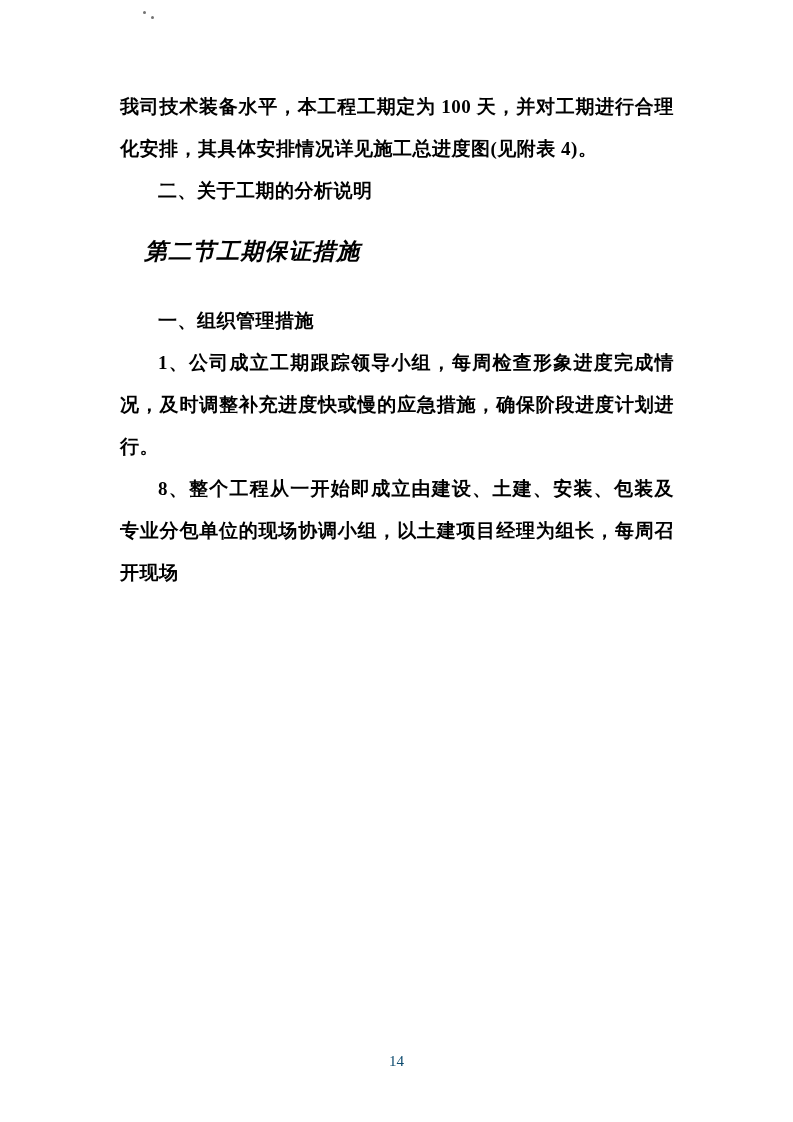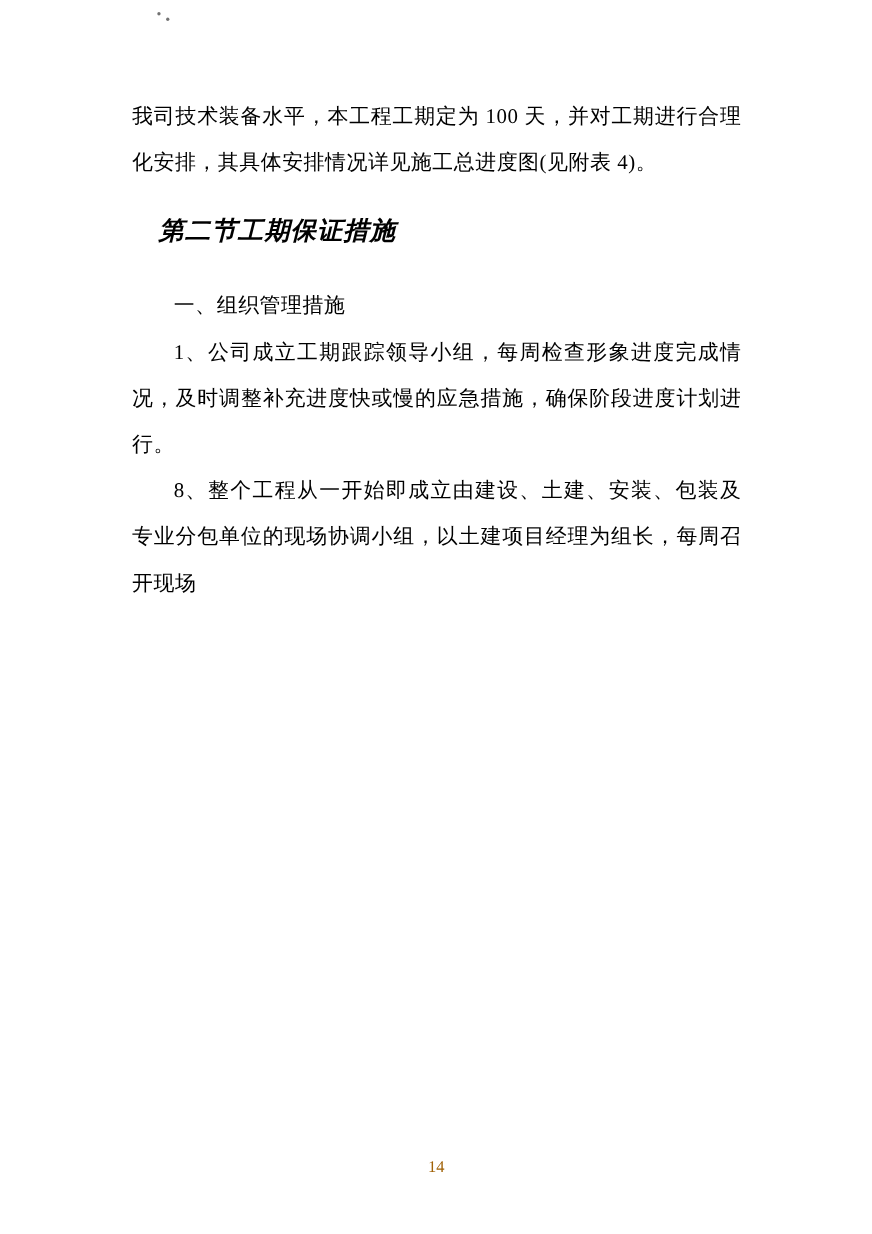--- a/index.html
+++ b/index.html
@@ -44,57 +44,59 @@
       top: 86px;
       width: 554px;
     }
     p.body-par {
       margin: 0;
       font-size: 19px;
       line-height: 42px;
       text-align: justify;
       text-justify: inter-ideograph;
       letter-spacing: 0.5px;
+      font-weight: bold;
     }
     p.indent {
       text-indent: 2em;
     }
     h2.section-heading {
       margin: 16px 0 24px 0;
       font-size: 23px;
       line-height: 48px;
       font-weight: bold;
       text-indent: 1.05em;
       letter-spacing: 1px;
       font-style: italic;
     }
     .page-number {
       position: absolute;
       left: 0;
       right: 0;
       top: 1053px;
       text-align: center;
       font-size: 15px;
-      color: #a16207;
+      color: #0c4a6e;
     }
   </style>
 </head>
 <body>
 
 <div class="page">
 
   <span class="scan-artifact">
       <i></i>
       <i></i>
     </span>
 
   <div class="content">
 
     <p class="body-par">我司技术装备水平，本工程工期定为 100 天，并对工期进行合理化安排，其具体安排情况详见施工总进度图(见附表 4)。</p>
 
+    <p class="body-par indent">二、关于工期的分析说明</p>
 
 
 
     <h2 class="section-heading">第二节工期保证措施</h2>
 
     <p class="body-par indent">一、组织管理措施</p>
 
     <p class="body-par indent">1、公司成立工期跟踪领导小组，每周检查形象进度完成情况，及时调整补充进度快或慢的应急措施，确保阶段进度计划进行。</p>
 
 

